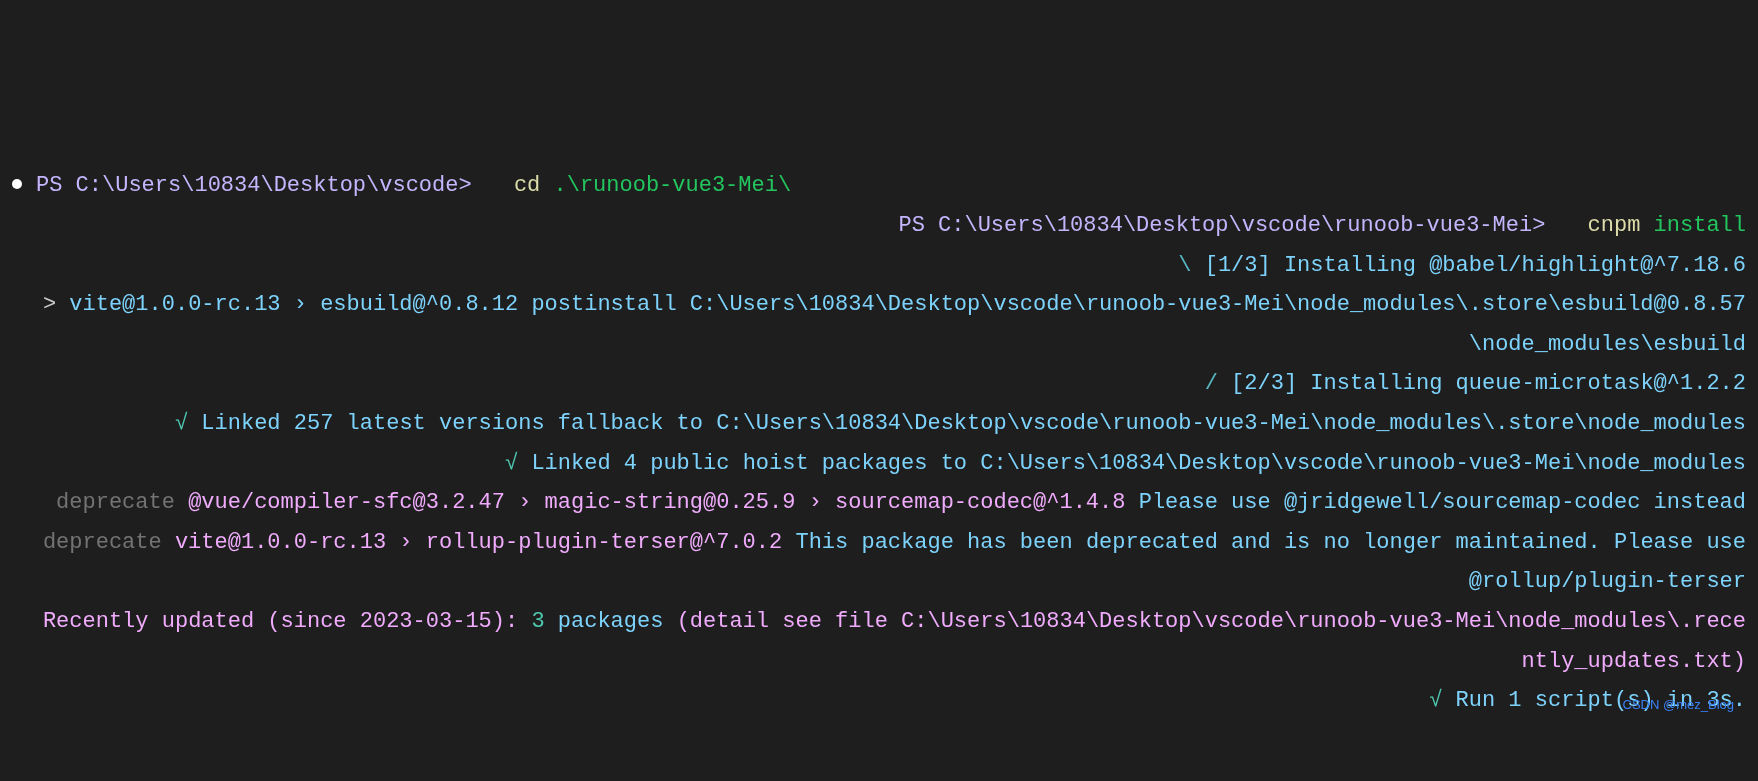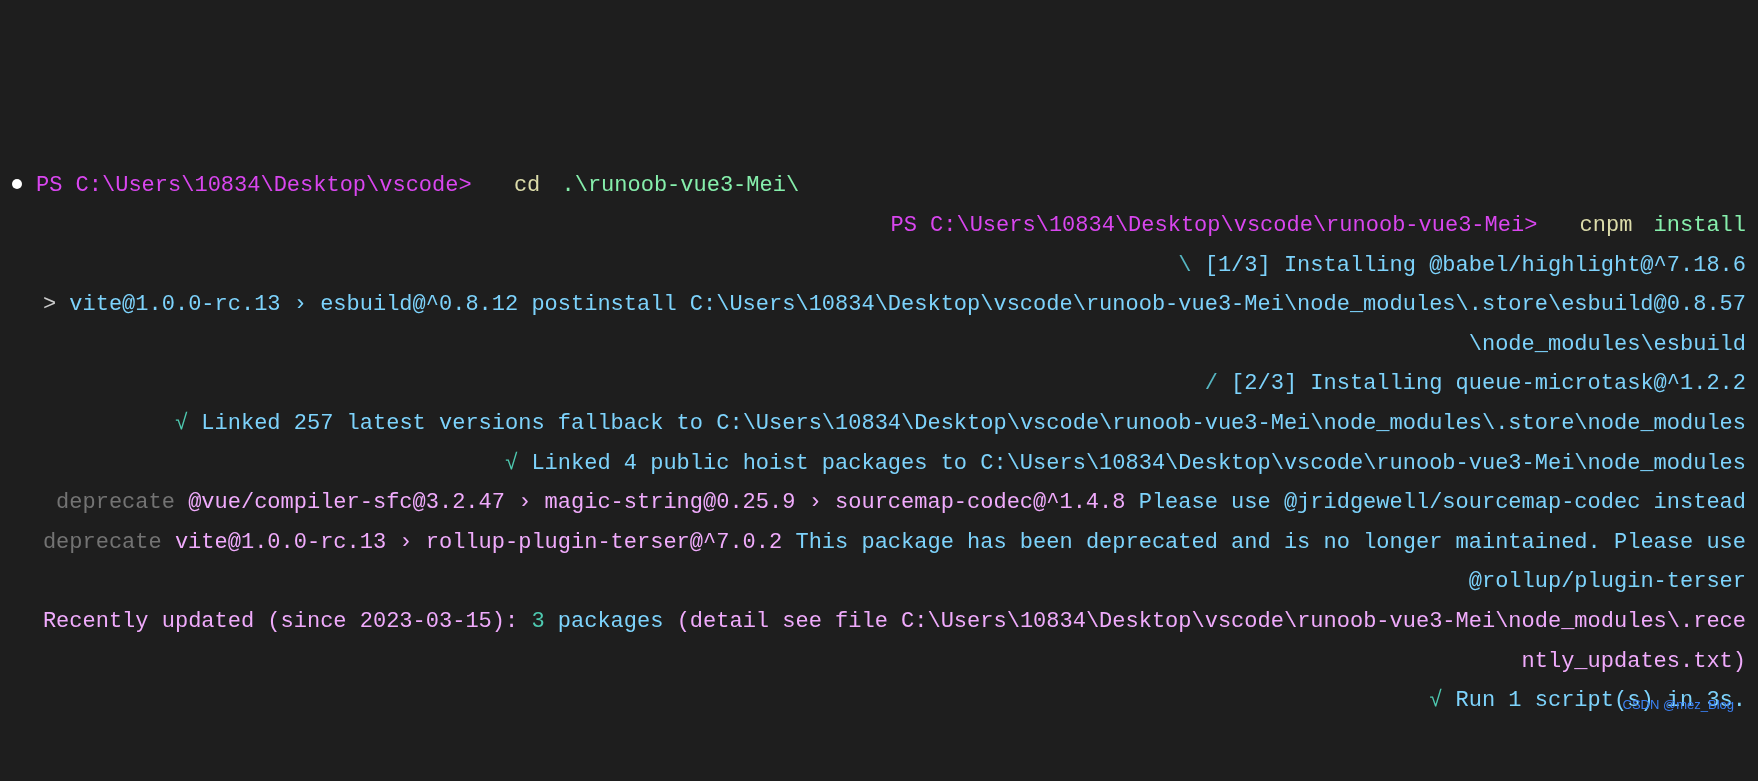--- a/index.html
+++ b/index.html
@@ -28,29 +28,28 @@
       width: 10px;
       height: 10px;
       background-color: #ffffff;
       border-radius: 50%;
       margin-right: 14px;
       vertical-align: middle;
       position: relative;
       top: -2px;
     }
     .prompt {
-      color: #d946ef;
+      color: #c4b5fd;
     }
     .cmd-yellow {
       color: #dcdcaa;
       margin-left: 29px;
     }
     .cmd-text {
-      color: #86efac;
-      padding-left: 8px;
+      color: #22c55e;
     }
     .spinner-cyan {
       color: #56b6c2;
     }
     .arrow {
       color: #cccccc;
     }
     .check {
       color: #4ec9b0;
     }

